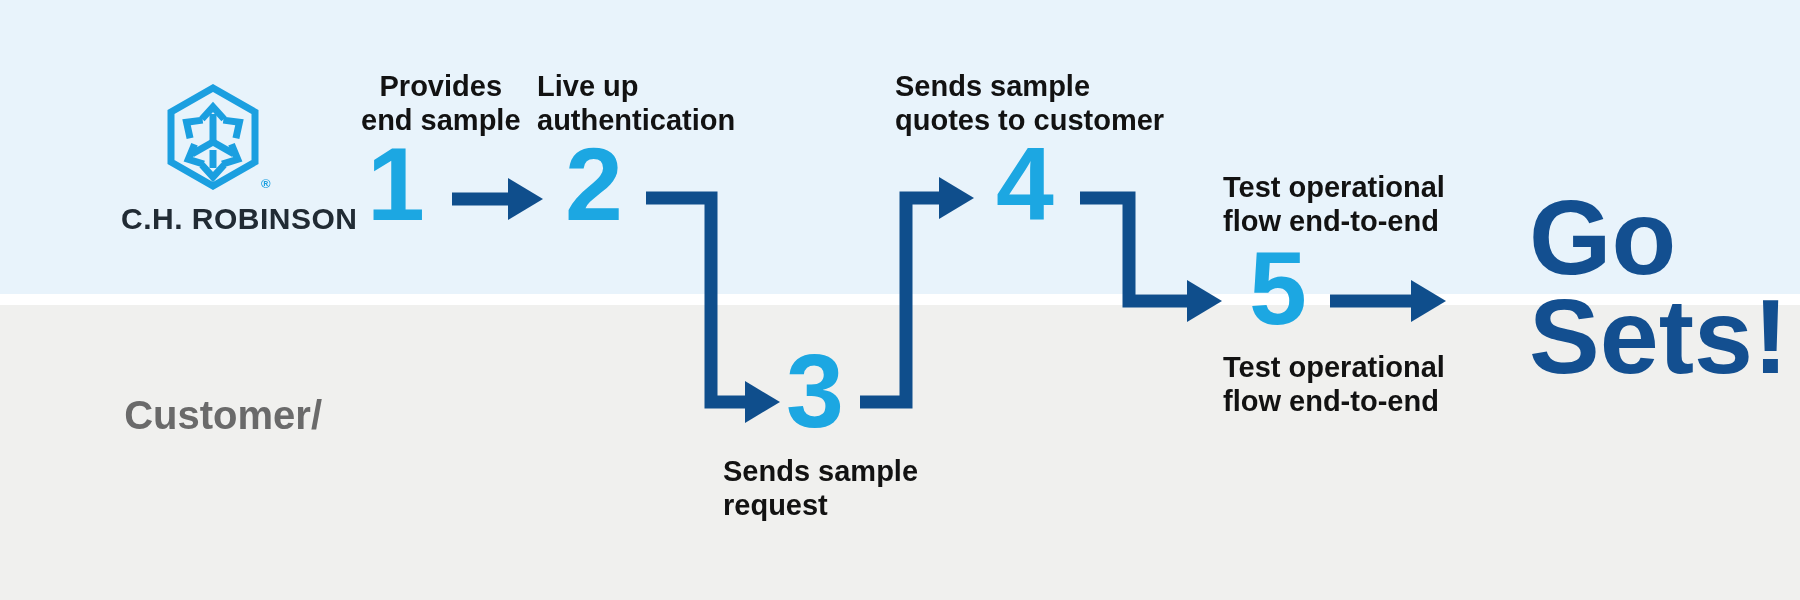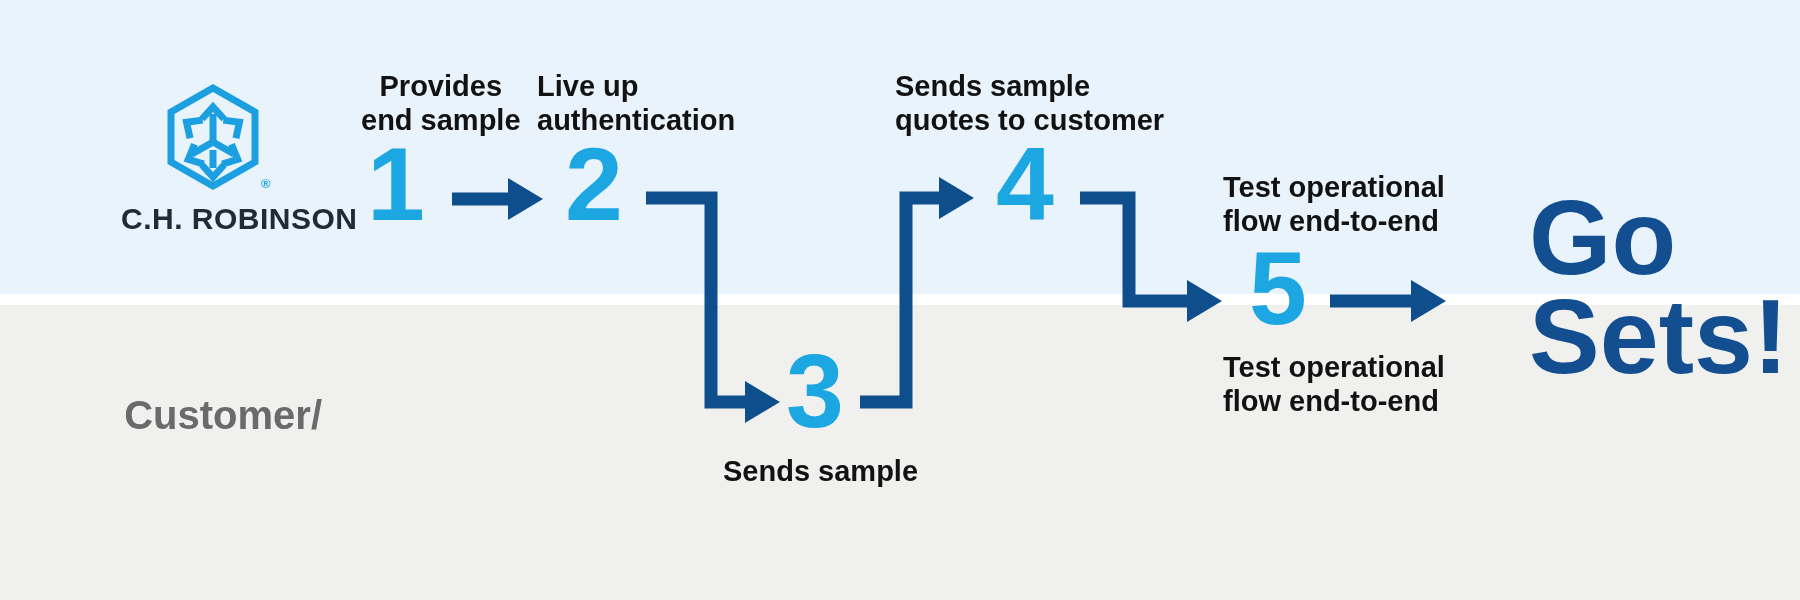--- a/index.html
+++ b/index.html
@@ -84,20 +84,21 @@
 <div class="step-label" style="left:361px;top:70px;text-align:center;">
   <div>Provides</div>
   <div>end sample</div>
 </div>
 <div class="step-label" style="left:537px;top:70px;">
   <div>Live up</div>
   <div>authentication</div>
 </div>
 <div class="step-label" style="left:723px;top:455px;">
   <div>Sends sample</div>
+  <div>request</div>
 </div>
 <div class="step-label" style="left:895px;top:70px;">
   <div>Sends sample</div>
   <div>quotes to customer</div>
 </div>
 <div class="step-label" style="left:1223px;top:171px;">
   <div>Test operational</div>
   <div>flow end-to-end</div>
 </div>
 <div class="step-label" style="left:1223px;top:351px;">

